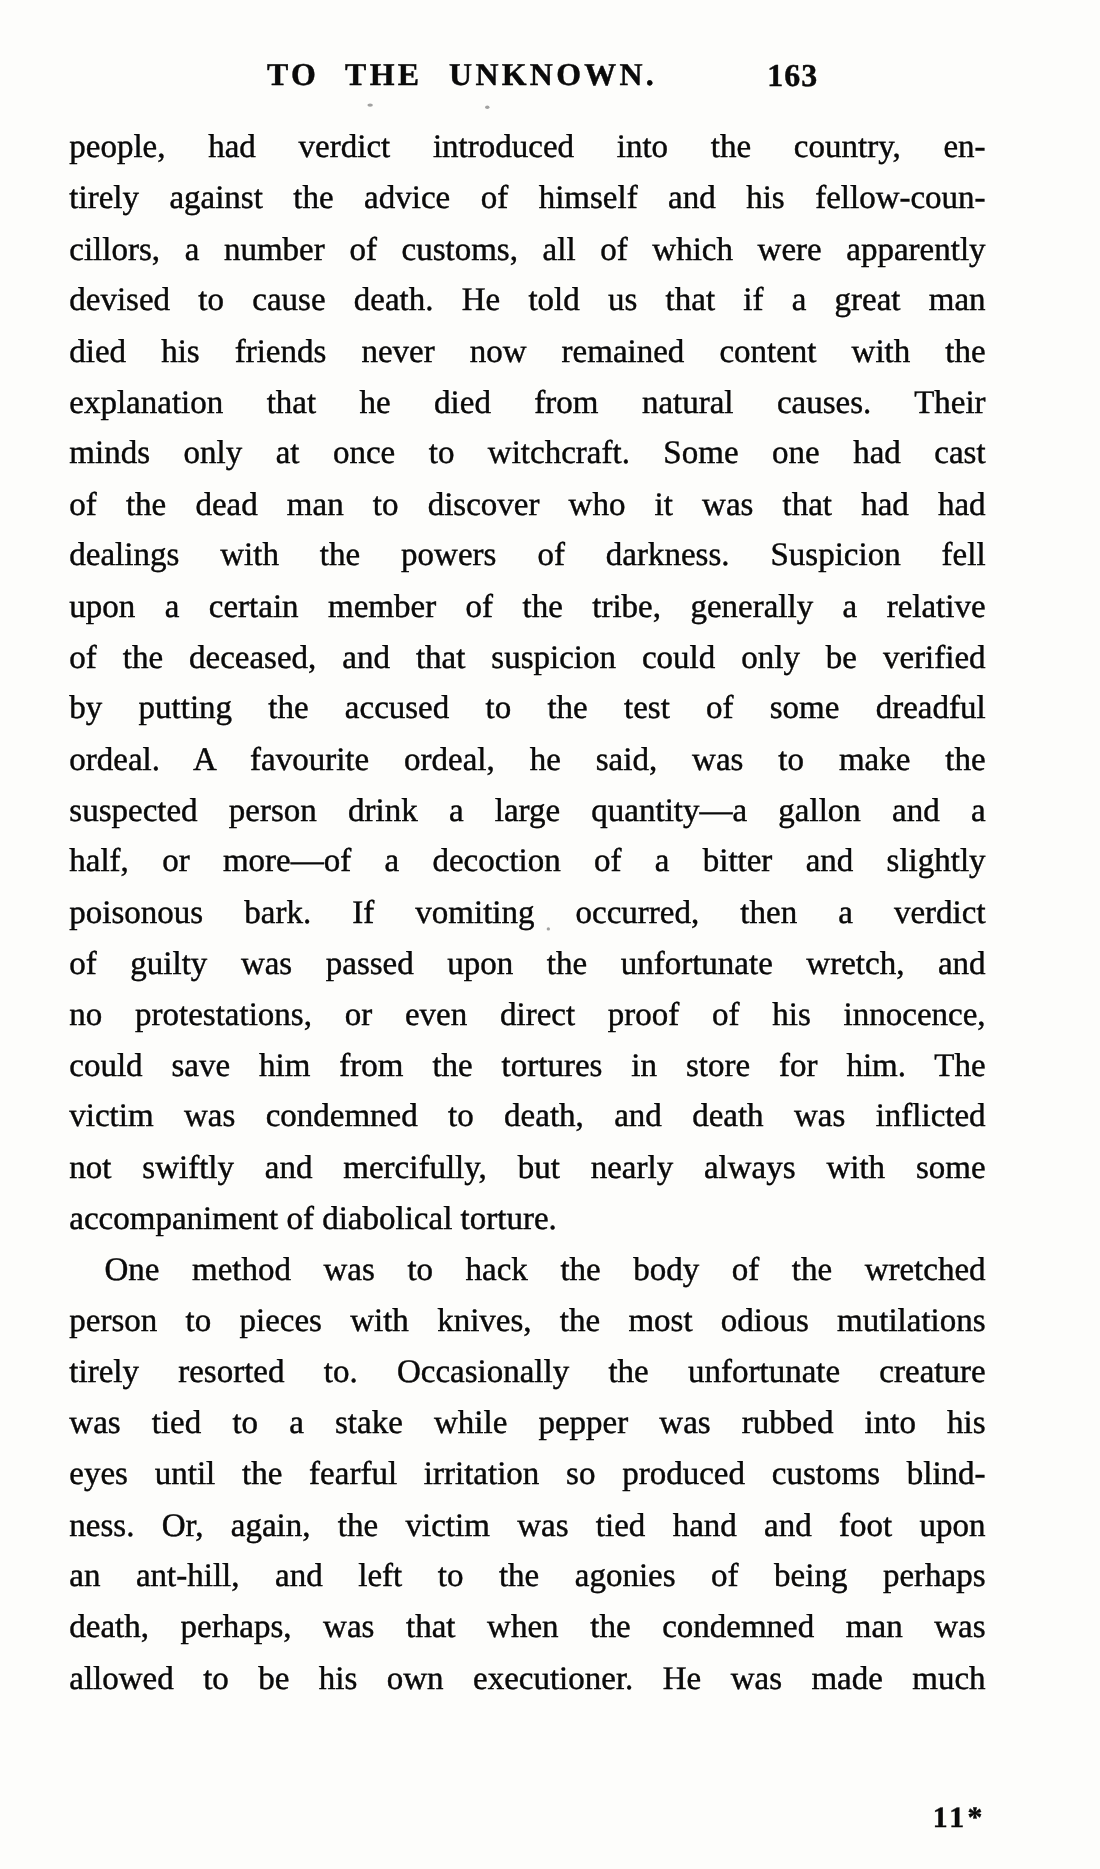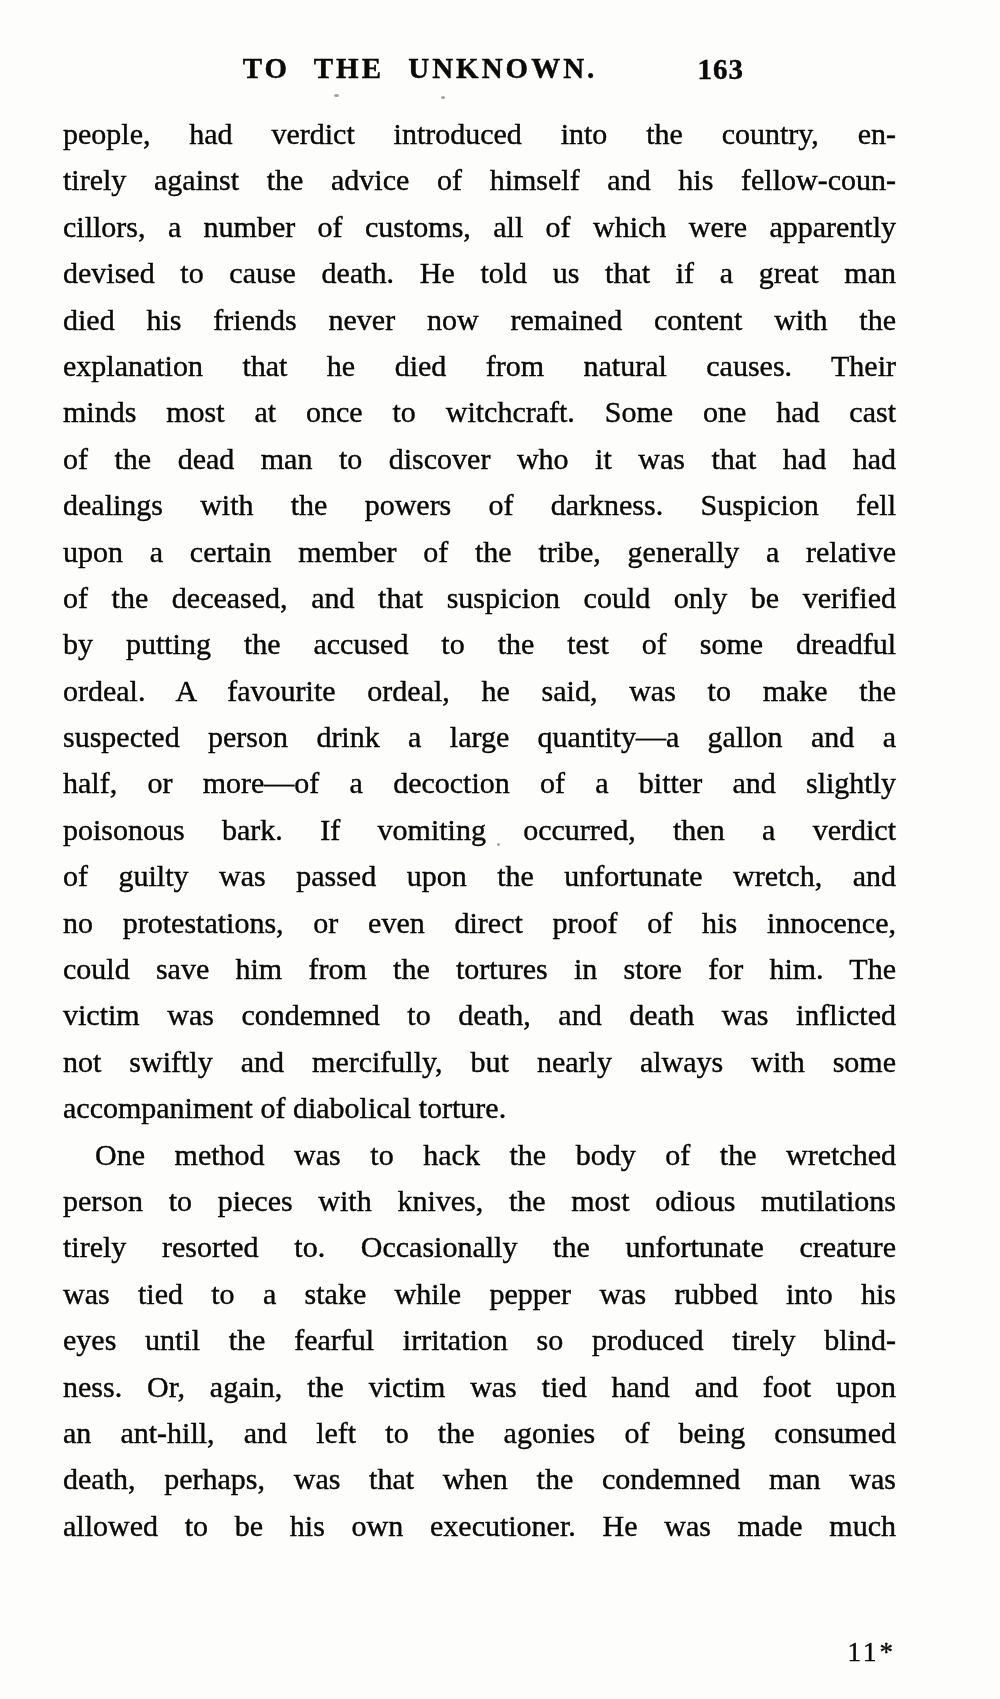--- a/index.html
+++ b/index.html
@@ -58,21 +58,21 @@
     text-align-last: left;
   }
   .line.indent {
     text-indent: 32px;
   }
 
   .signature-mark {
     position: absolute;
     right: 104px;
     top: 1637px;
-    font-weight: normal;
+    font-weight: bold;
     font-size: 27px;
     letter-spacing: 3px;
   }
 
   .speck {
     position: absolute;
     background: #555;
     border-radius: 50%;
     opacity: 0.55;
   }
@@ -88,43 +88,43 @@
   <div class="page-number">163</div>
 </div>
 
 <div class="body-text" id="body-text">
     <div class="line">people, had verdict introduced into the country, en-</div>
     <div class="line">tirely against the advice of himself and his fellow-coun-</div>
     <div class="line">cillors, a number of customs, all of which were apparently</div>
     <div class="line">devised to cause death.  He told us that if a great man</div>
     <div class="line">died his friends never now remained content with the</div>
     <div class="line">explanation that he died from natural causes.  Their</div>
-    <div class="line">minds most at once to witchcraft.  Some one had cast</div>
+    <div class="line">minds only at once to witchcraft.  Some one had cast</div>
     <div class="line">of the dead man to discover who it was that had had</div>
     <div class="line">dealings with the powers of darkness.  Suspicion fell</div>
     <div class="line">upon a certain member of the tribe, generally a relative</div>
     <div class="line">of the deceased, and that suspicion could only be verified</div>
     <div class="line">by putting the accused to the test of some dreadful</div>
     <div class="line">ordeal.  A favourite ordeal, he said, was to make the</div>
     <div class="line">suspected person drink a large quantity—a gallon and a</div>
     <div class="line">half, or more—of a decoction of a bitter and slightly</div>
     <div class="line">poisonous bark.  If vomiting occurred, then a verdict</div>
     <div class="line">of guilty was passed upon the unfortunate wretch, and</div>
     <div class="line">no protestations, or even direct proof of his innocence,</div>
     <div class="line">could save him from the tortures in store for him.  The</div>
     <div class="line">victim was condemned to death, and death was inflicted</div>
     <div class="line">not swiftly and mercifully, but nearly always with some</div>
     <div class="line noend">accompaniment of diabolical torture.</div>
     <div class="line indent">One method was to hack the body of the wretched</div>
     <div class="line">person to pieces with knives, the most odious mutilations</div>
     <div class="line">tirely resorted to.  Occasionally the unfortunate creature</div>
     <div class="line">was tied to a stake while pepper was rubbed into his</div>
-    <div class="line">eyes until the fearful irritation so produced tirely blind-</div>
+    <div class="line">eyes until the fearful irritation so produced customs blind-</div>
     <div class="line">ness.  Or, again, the victim was tied hand and foot upon</div>
-    <div class="line">an ant-hill, and left to the agonies of being consumed</div>
+    <div class="line">an ant-hill, and left to the agonies of being perhaps</div>
     <div class="line">death, perhaps, was that when the condemned man was</div>
     <div class="line">allowed to be his own executioner.  He was made much</div>
   </div>
 
 <div class="signature-mark">11*</div>
 
 <div class="speck s1"></div>
 <div class="speck s2"></div>
 <div class="speck s3"></div>
 

